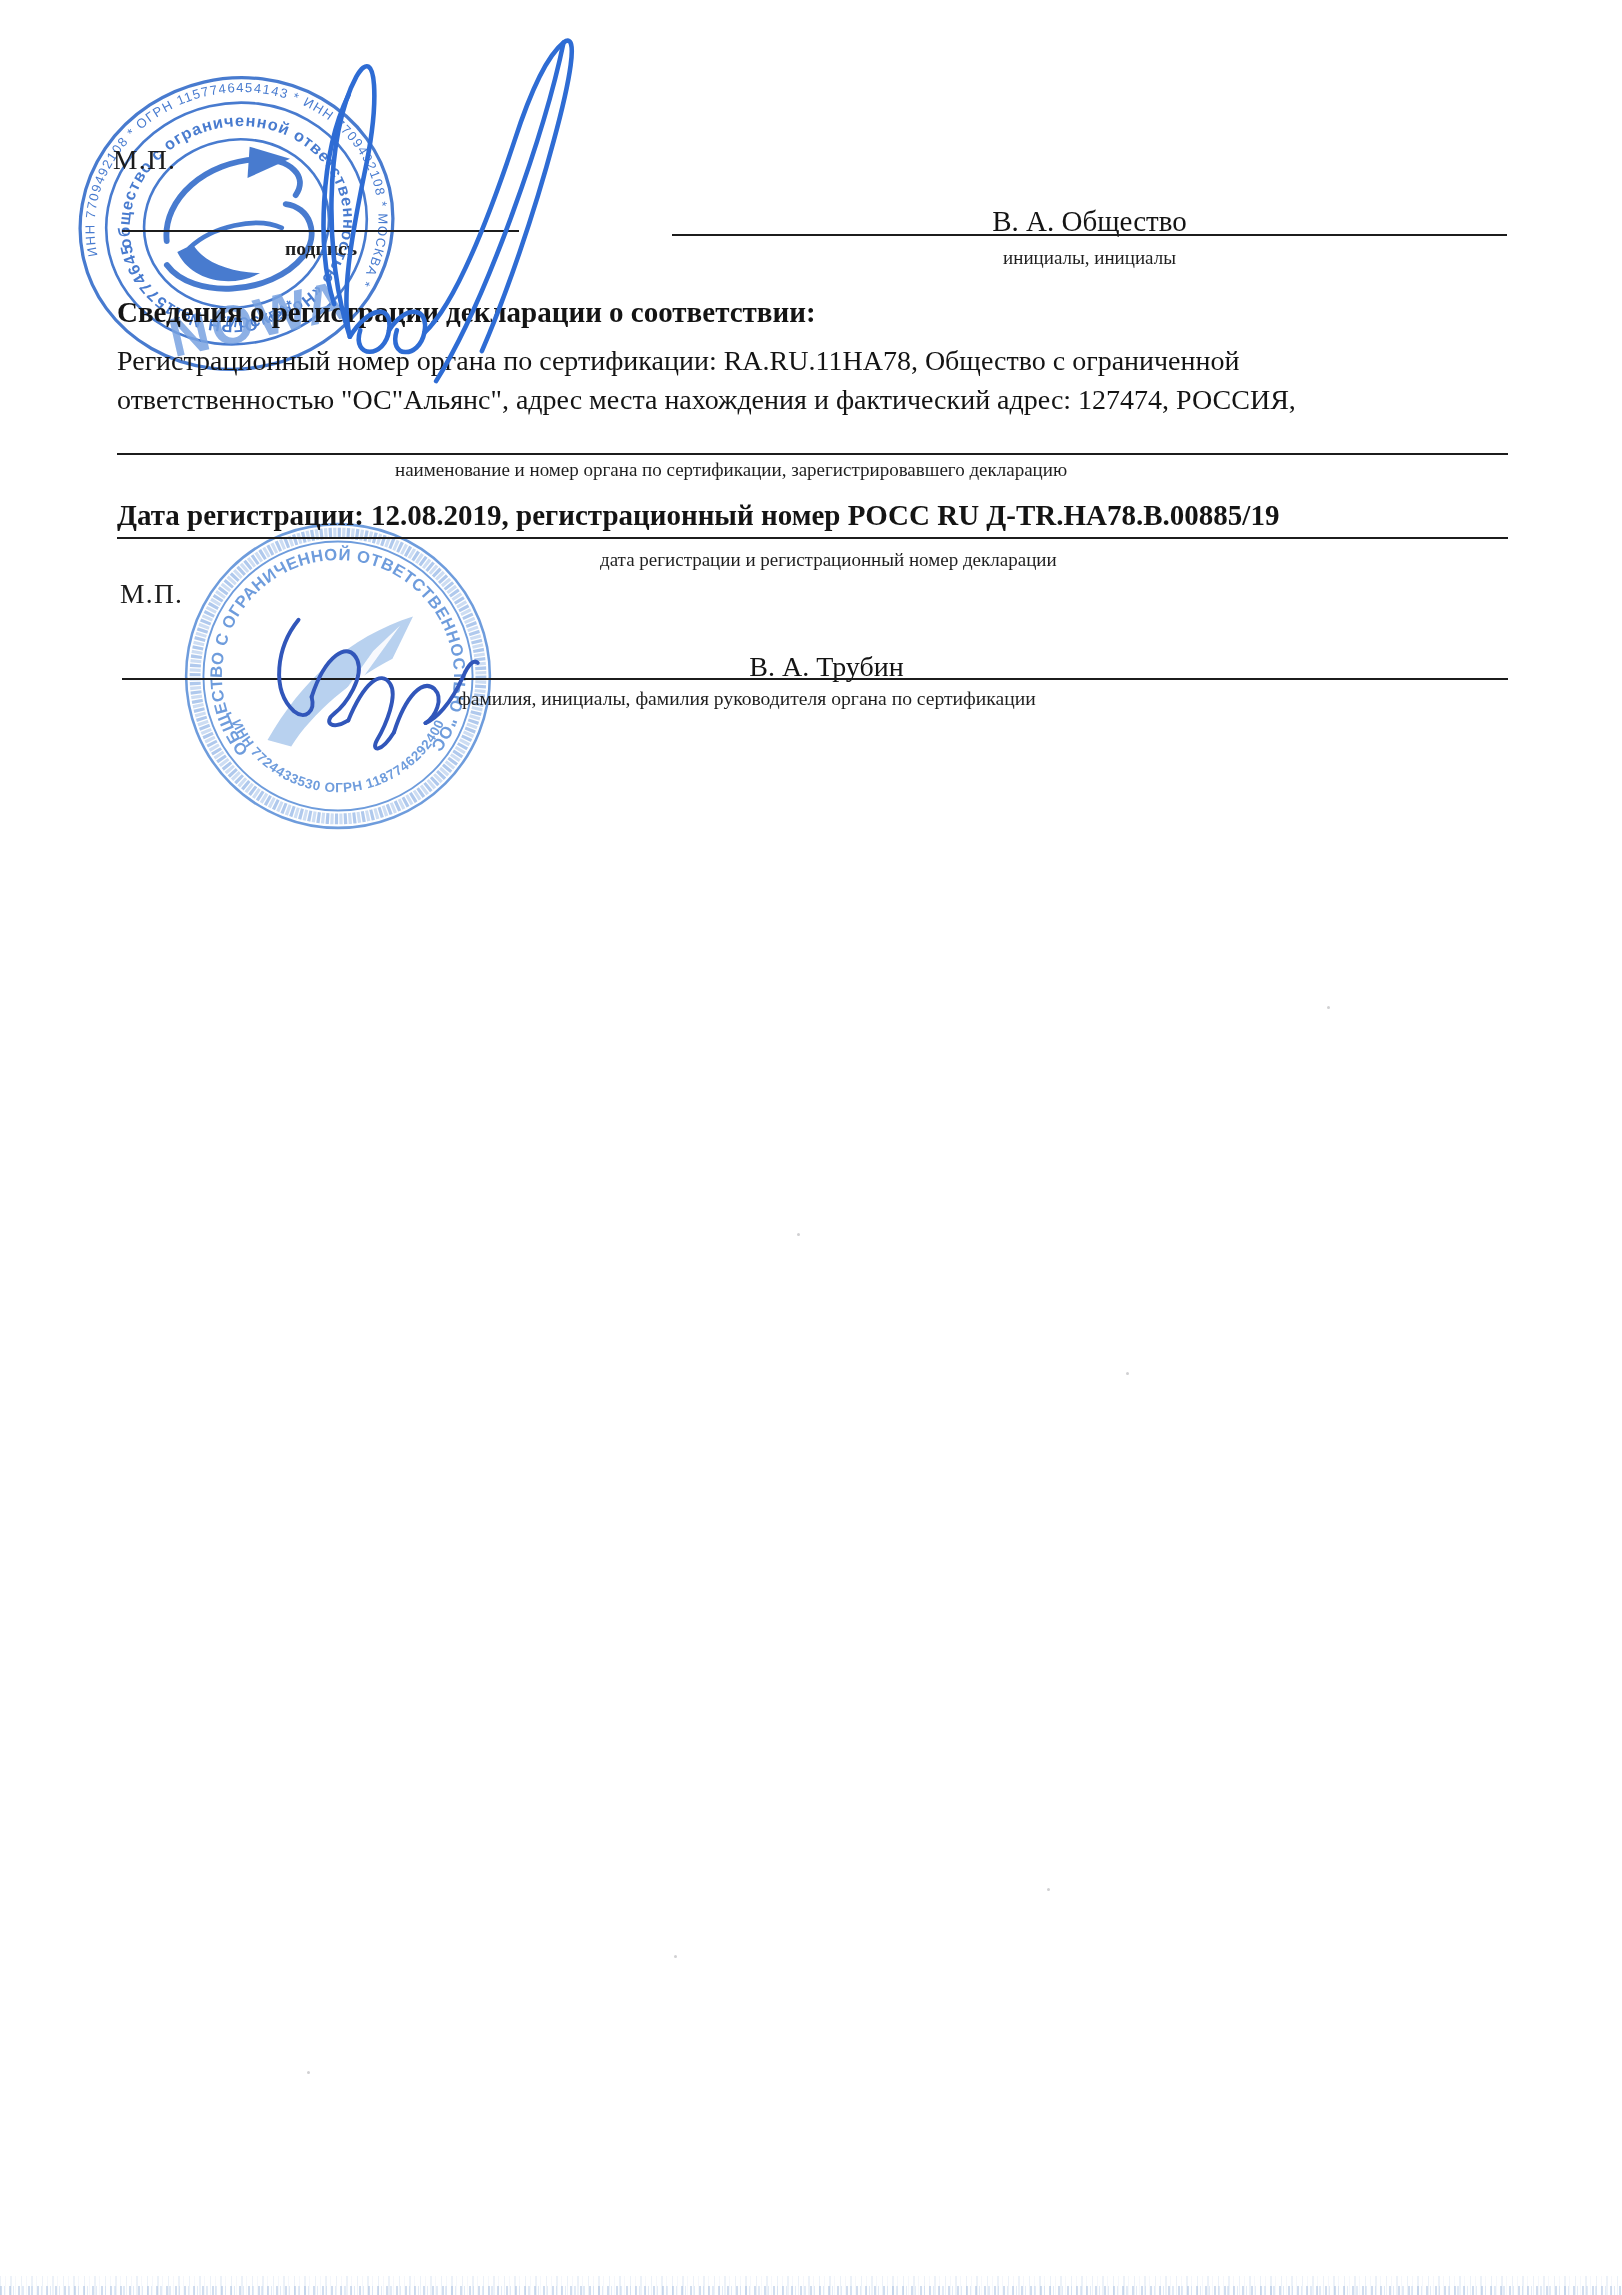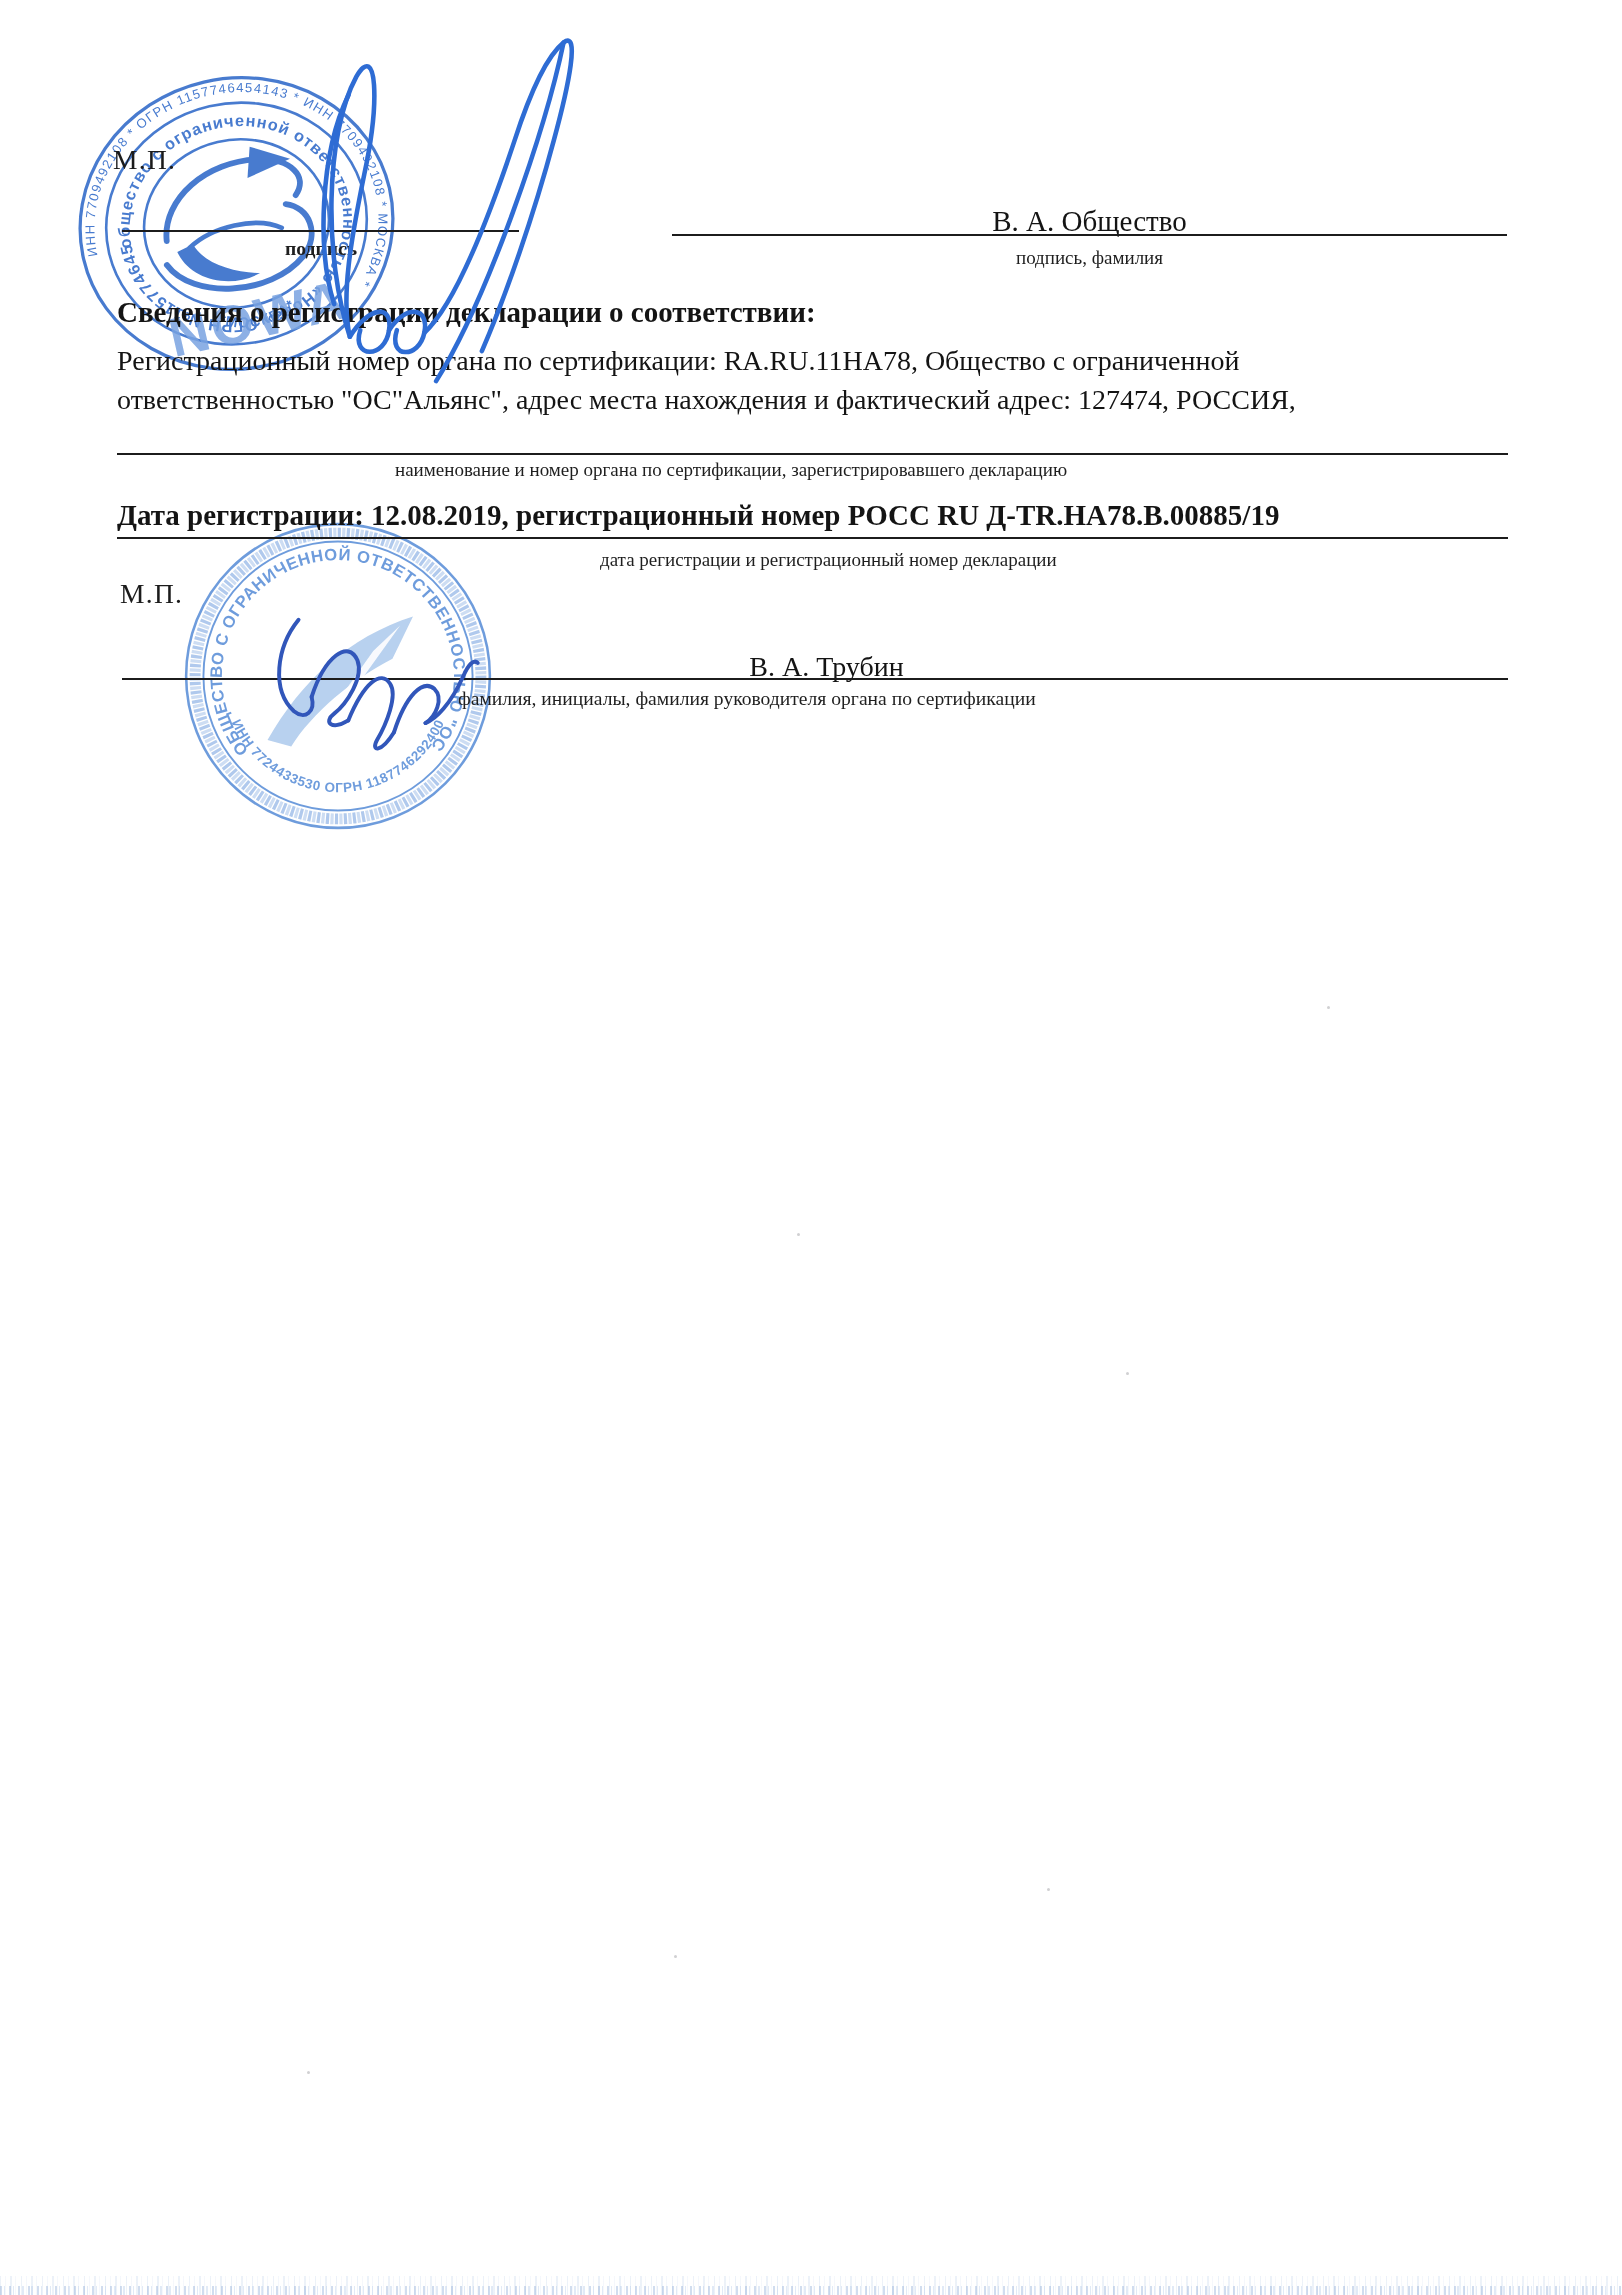--- a/index.html
+++ b/index.html
@@ -74,21 +74,21 @@
     <path d="M447,30 C420,160 332,420 252,548"></path>
     <path d="M96,430 C70,350 74,200 118,110"></path>
   </svg>
 </div>
 
 <div class="abs sigline" style="left:122px;top:230px;width:397px;"></div>
 <div class="abs caption caption-lg" style="left:285px;top:238px;font-weight:bold;">подпись</div>
 
 <div class="abs name" style="left:672px;top:205px;width:835px;">В. А. Общество</div>
 <div class="abs sigline" style="left:672px;top:234px;width:835px;"></div>
-<div class="abs caption" style="left:672px;top:247px;width:835px;text-align:center;">подпись, фамилия</div>
+<div class="abs caption" style="left:672px;top:247px;width:835px;text-align:center;">инициалы, инициалы</div>
 
 <div class="abs heading" style="left:117px;top:296px;">Сведения о регистрации декларации о соответствии:</div>
 
 <div class="abs para" style="left:117px;top:341px;">
   <div>Регистрационный номер органа по сертификации: RA.RU.11НА78, Общество с ограниченной</div>
   <div>ответственностью "ОС"Альянс", адрес места нахождения и фактический адрес: 127474, РОССИЯ,</div>
 </div>
 
 <div class="abs sigline" style="left:117px;top:453px;width:1391px;"></div>
 <div class="abs caption" style="left:395px;top:459px;">наименование и номер органа по сертификации, зарегистрировавшего декларацию</div>

